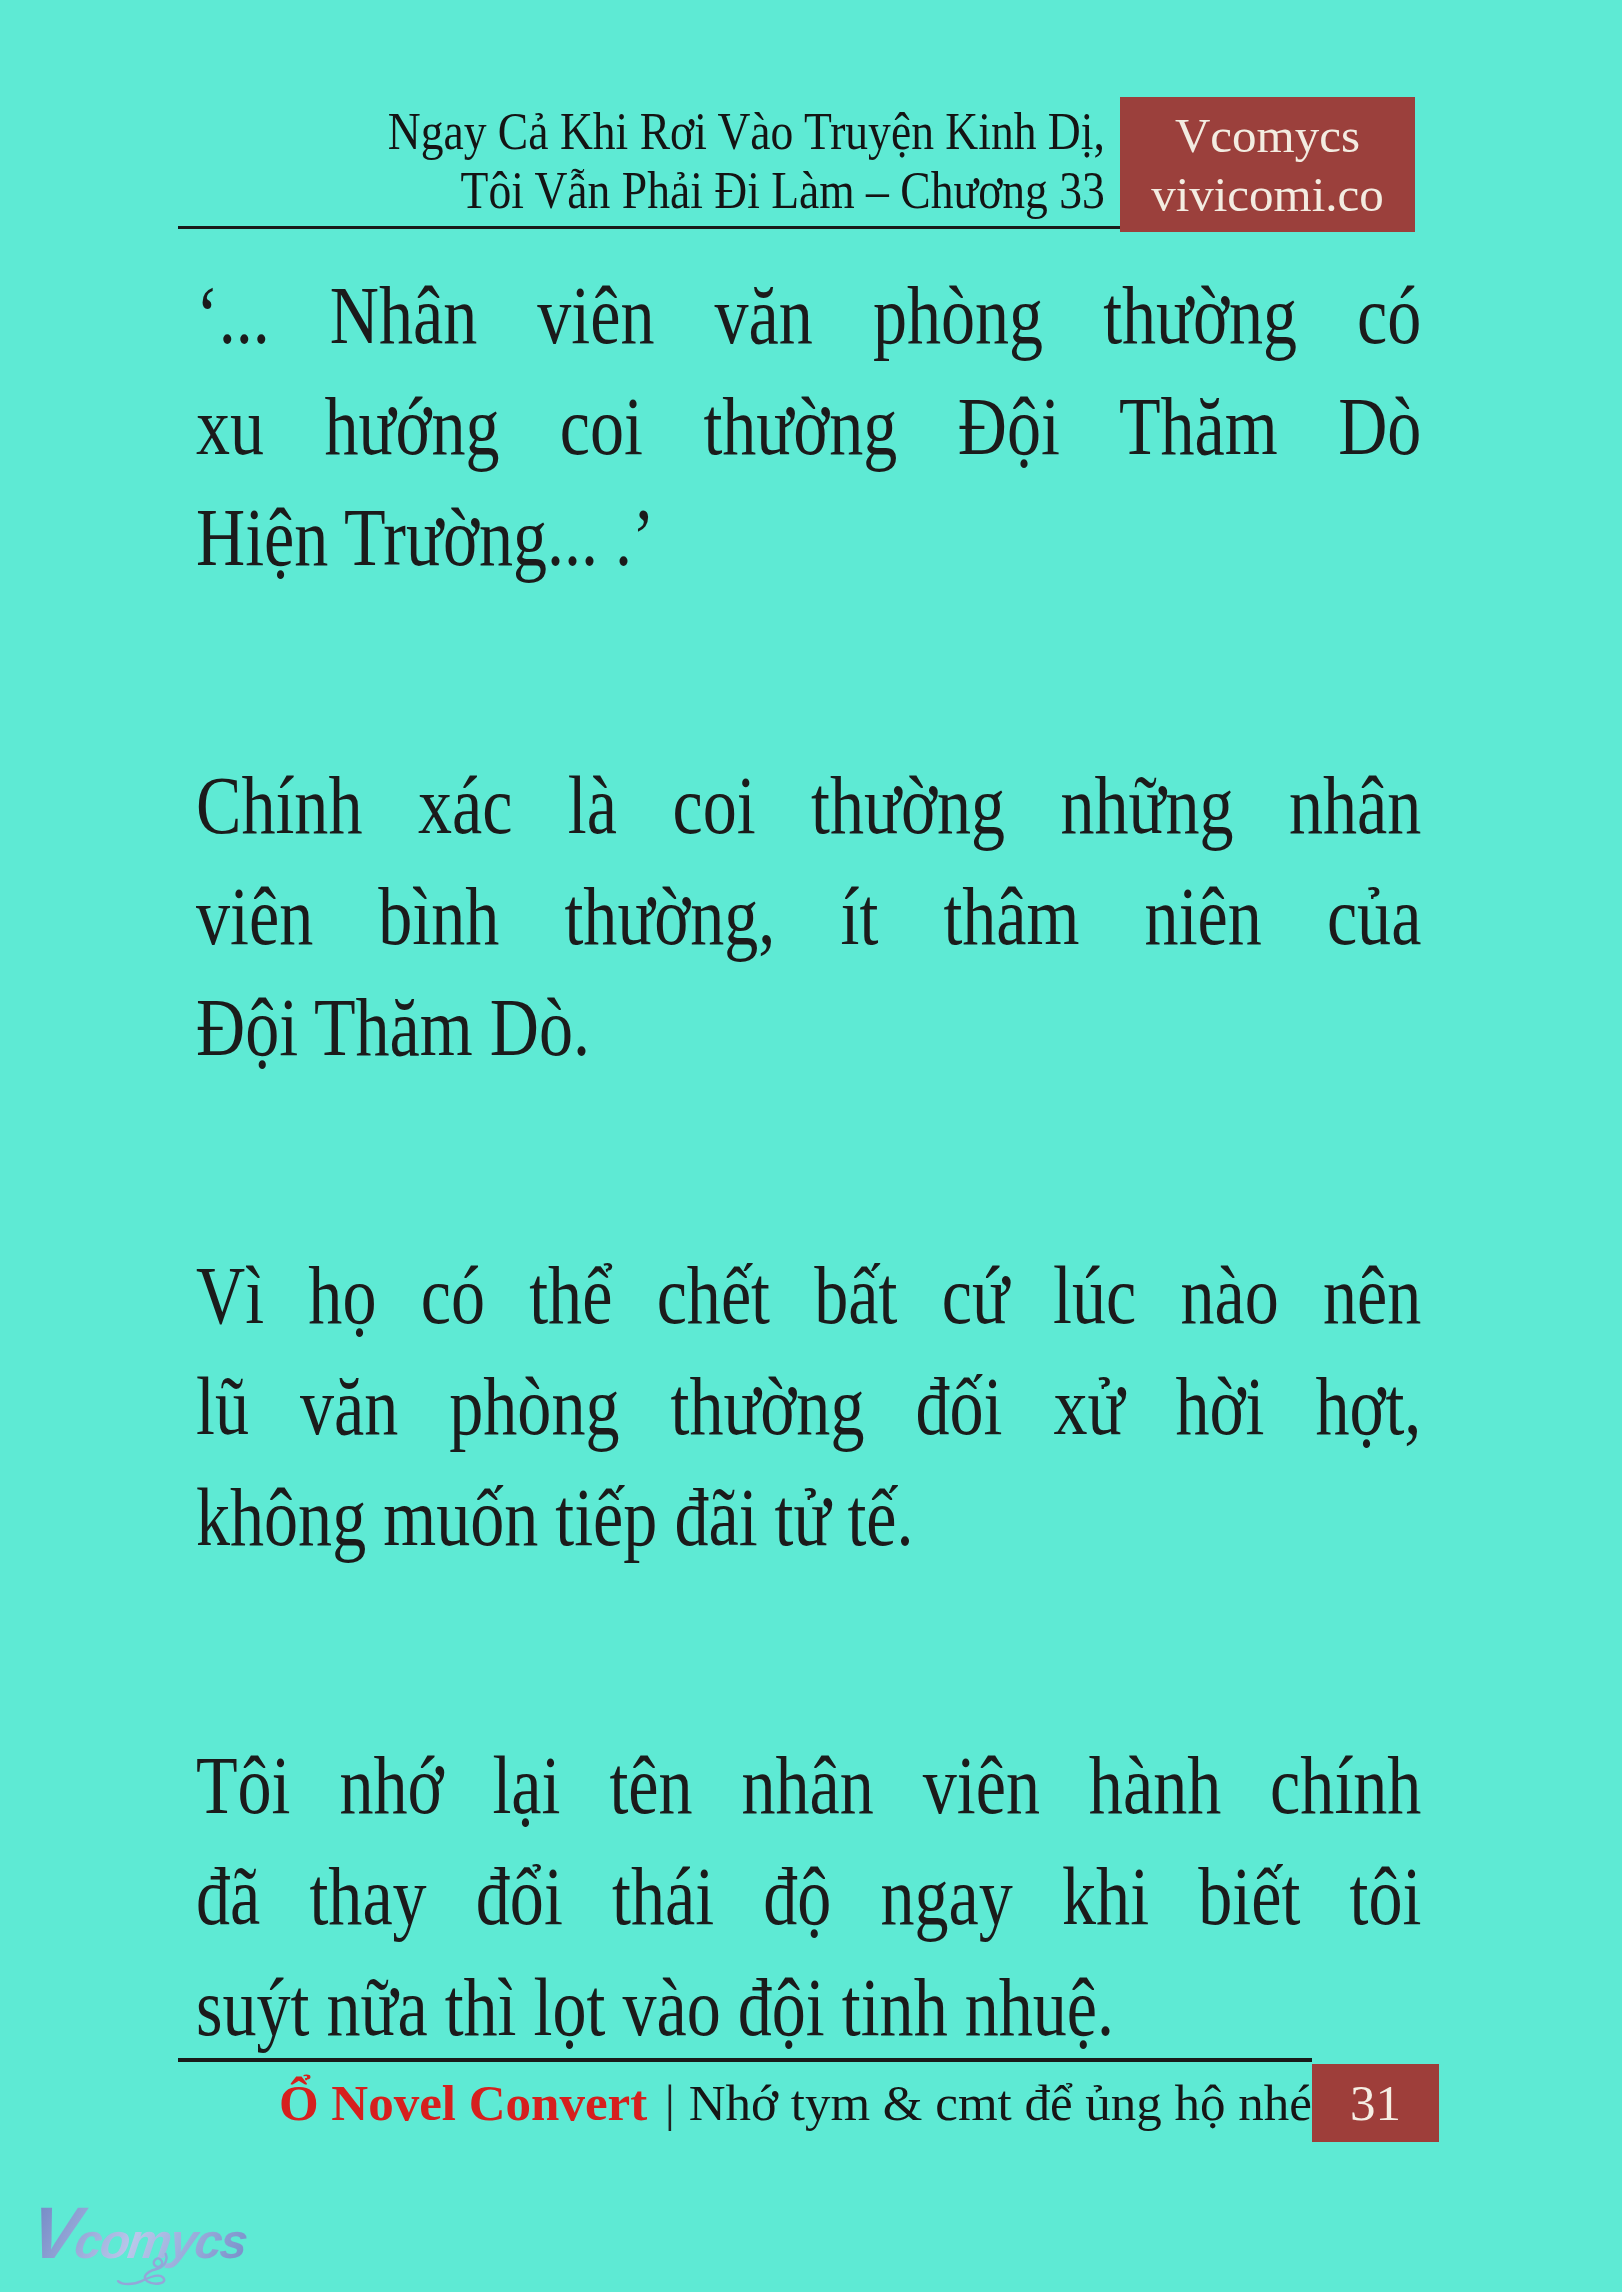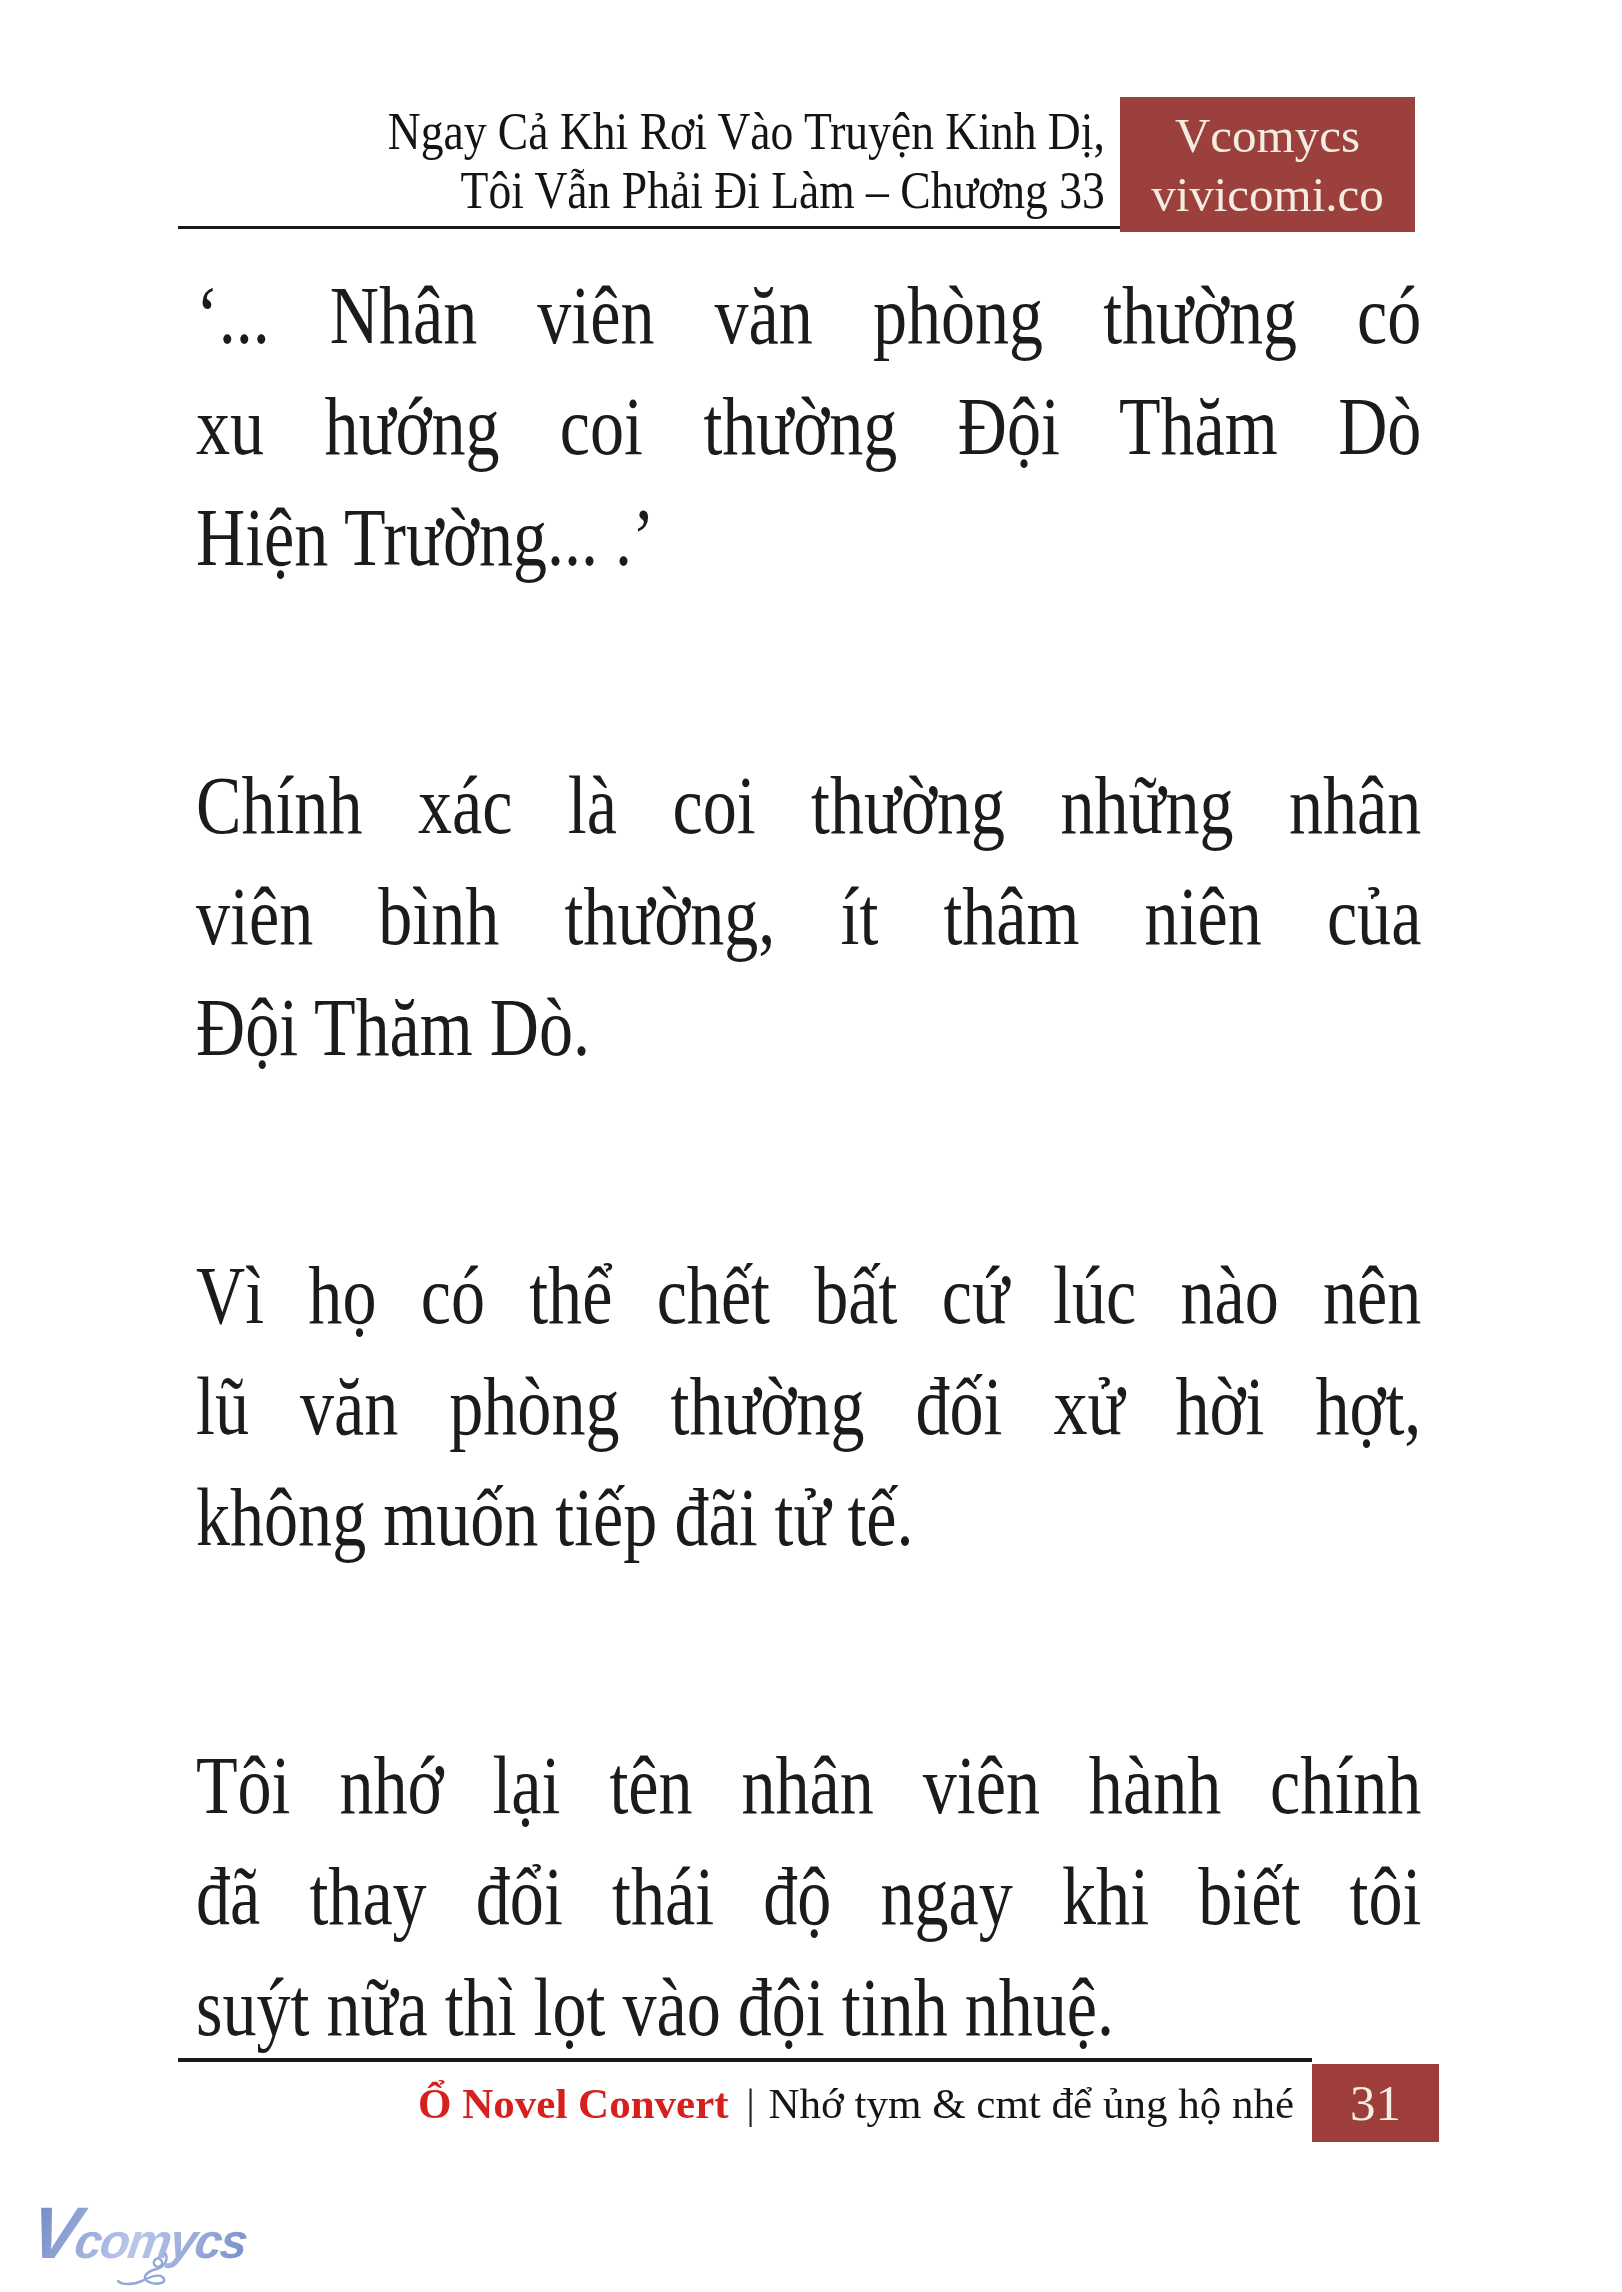--- a/index.html
+++ b/index.html
@@ -1,18 +1,18 @@
 <!DOCTYPE html>
 <html><head>
 <meta charset="utf-8">
 <style>
   * { margin:0; padding:0; box-sizing:border-box; }
   html,body { background:#e8e8e8; }
   .page {
-    position:relative; width:1622px; height:2293px; background:#ffffff;
+    position:relative; width:1622px; height:2293px; background:#5eead4;
     font-family:"Liberation Serif", serif; color:#1b1b1b; overflow:hidden;
     margin:0 auto;
   }
 
   
   .header-title {
     position:absolute; top:102px; right:517px; text-align:right;
     font-size:53px; line-height:59px; white-space:nowrap; color:#141414;
     transform:scaleX(0.86); transform-origin:top right;
   }
@@ -37,22 +37,22 @@
   .body-text .para:last-child { margin-bottom:0; }
   .line.just { text-align:justify; text-align-last:justify; }
   .line.last { text-align:left; }
 
   
   .footer-rule {
     position:absolute; left:178px; top:2058px; width:1134px; height:3.9px;
     background:#1a1a1a;
   }
   .footer-credit {
-    position:absolute; top:2072px; right:328px; white-space:nowrap;
-    font-size:43px; line-height:63px; color:#161616;
+    position:absolute; top:2072px; right:310px; white-space:nowrap;
+    font-size:51px; line-height:63px; color:#161616;
   }
   .footer-brand { font-weight:bold; color:#d6201e; }
   .footer-sep { color:#222; padding:0 13.7px 0 17.6px; font-weight:normal; }
   .page-number-badge {
     position:absolute; left:1312px; top:2064px; width:127px; height:78px;
     background:#9e3e3a; color:#f5efe4; display:flex; align-items:center;
     justify-content:center; font-size:51px;text-align:right;
   }
 
   

